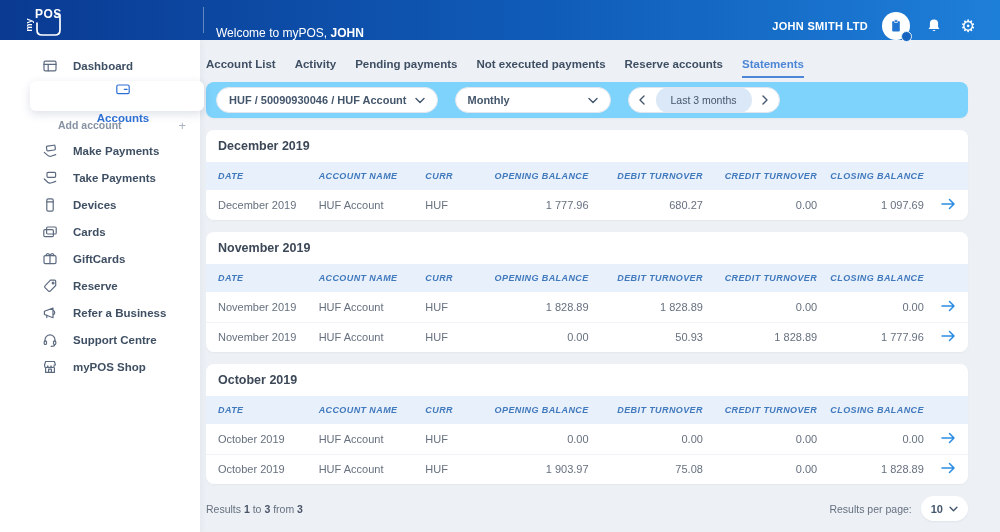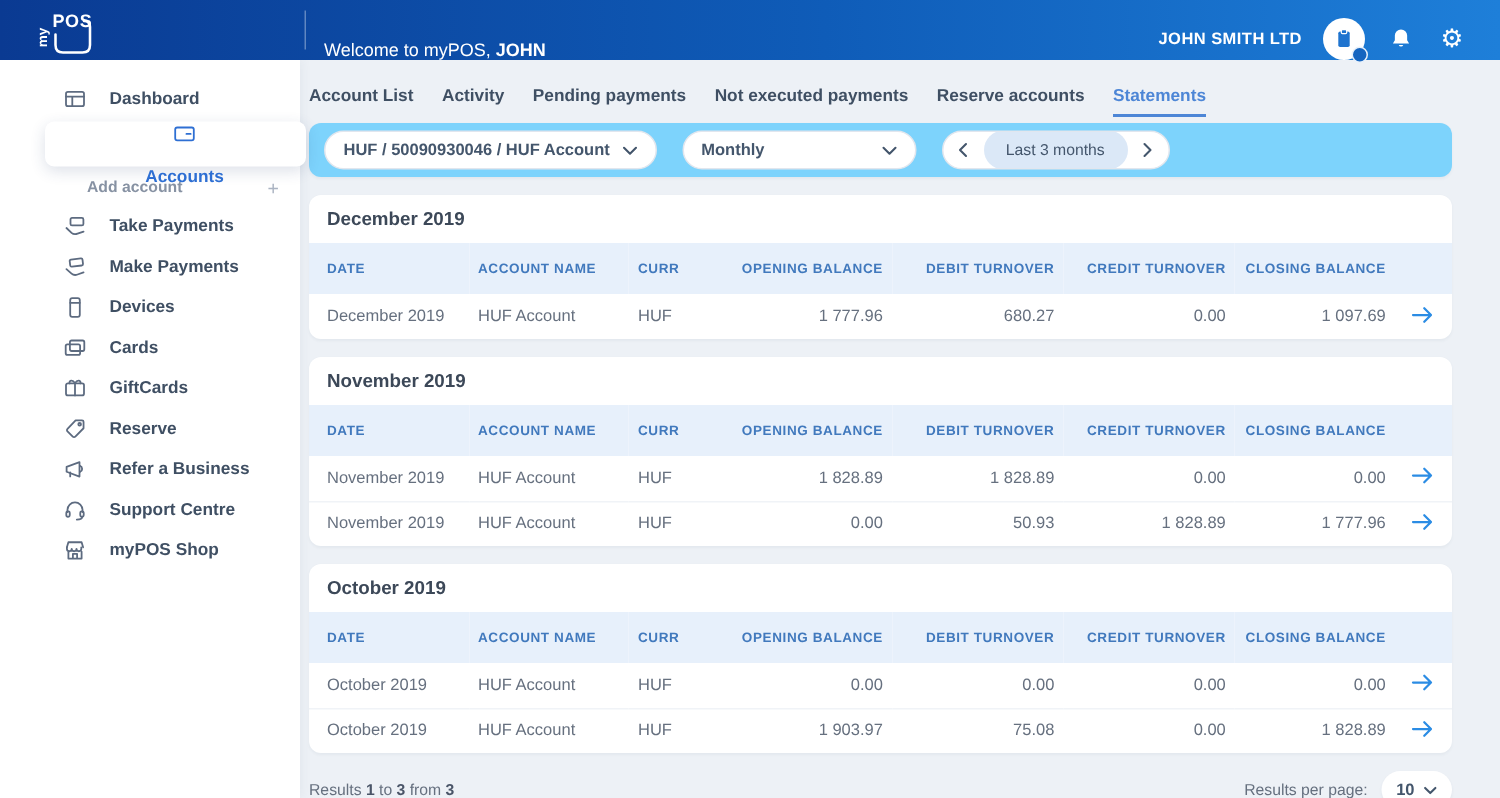--- a/index.html
+++ b/index.html
@@ -54,21 +54,21 @@
   .range-btn { width:27px; height:100%; display:flex; align-items:center; justify-content:center; cursor:pointer; }
   .range-mid { background:#dbe8f7; border-radius:13px; height:26px; min-width:96px; padding:0 14px;
     display:flex; align-items:center; justify-content:center; font-size:10.5px; color:#44566c; font-weight:normal; }
 
   .card { margin:0 32px 12px 6px; background:#fff; border-radius:8px; overflow:hidden;
     box-shadow:0 1px 2px rgba(50,70,100,.05); }
   .card-title { height:32px; display:flex; align-items:center; padding-left:12px;
     font-size:12.5px; font-weight:bold; color:#3c4858; }
   table { width:100%; border-collapse:collapse; table-layout:fixed; }
   thead tr { background:#e7f0fb; height:28px; }
-  th { font-size:9px; color:#4179bd; letter-spacing:.4px; font-weight:bold; text-align:left; padding:12px 6px; }
+  th { font-size:9px; color:#4179bd; letter-spacing:.4px; font-weight:bold; text-align:left; padding:0 6px;font-style:italic; }
   th.num, td.num { text-align:right; }
   tbody tr { height:30px; border-top:1px solid #f0f3f7; }
   tbody tr:first-child { border-top:none; }
   td { font-size:11px; color:#66707f; padding:0 6px; }
   td:first-child, th:first-child { padding-left:12px; }
   td.arrow-cell { text-align:center; }
   .row-arrow { cursor:pointer; display:inline-flex; }
 
   .footer-row { display:flex; align-items:center; justify-content:space-between; margin:10px 32px 0 6px; }
   .results-text { font-size:10.5px; color:#66707f; }
@@ -134,34 +134,34 @@
         </span>
         <span class="slbl">Accounts</span>
       </div>
       <div class="side-sub">
         <span>Add account</span>
         <span class="plus">+</span>
       </div>
       <div class="side-item">
         <span class="sicon">
           <svg width="16" height="16" viewBox="0 0 16 16">
+            <rect x="4.6" y="2.6" width="8.6" height="4.8" rx="1" fill="none" stroke="currentColor" stroke-width="1.2" stroke-linecap="round" stroke-linejoin="round" transform="rotate(-7 9 5)"></rect>
+            <path d="M2.3 9.4l3.4 3c1 .9 2.6 1.1 4 .6l4-1.4" fill="none" stroke="currentColor" stroke-width="1.2" stroke-linecap="round" stroke-linejoin="round"></path>
+          </svg>
+        </span>
+        <span class="slbl">Make Payments</span>
+      </div>
+      <div class="side-item">
+        <span class="sicon">
+          <svg width="16" height="16" viewBox="0 0 16 16">
             <rect x="5" y="2.3" width="8.6" height="5" rx="1" fill="none" stroke="currentColor" stroke-width="1.2" stroke-linecap="round" stroke-linejoin="round"></rect>
             <path d="M2.3 9l3.4 3.2c1 .9 2.6 1.1 4 .6l4-1.4" fill="none" stroke="currentColor" stroke-width="1.2" stroke-linecap="round" stroke-linejoin="round"></path>
           </svg>
         </span>
         <span class="slbl">Take Payments</span>
-      </div>
-      <div class="side-item">
-        <span class="sicon">
-          <svg width="16" height="16" viewBox="0 0 16 16">
-            <rect x="4.6" y="2.6" width="8.6" height="4.8" rx="1" fill="none" stroke="currentColor" stroke-width="1.2" stroke-linecap="round" stroke-linejoin="round" transform="rotate(-7 9 5)"></rect>
-            <path d="M2.3 9.4l3.4 3c1 .9 2.6 1.1 4 .6l4-1.4" fill="none" stroke="currentColor" stroke-width="1.2" stroke-linecap="round" stroke-linejoin="round"></path>
-          </svg>
-        </span>
-        <span class="slbl">Make Payments</span>
       </div>
       <div class="side-item">
         <span class="sicon">
           <svg width="16" height="16" viewBox="0 0 16 16">
             <rect x="4.8" y="1.8" width="6.4" height="12.4" rx="1.4" fill="none" stroke="currentColor" stroke-width="1.2" stroke-linecap="round" stroke-linejoin="round"></rect>
             <path d="M4.8 4.9h6.4" fill="none" stroke="currentColor" stroke-width="1.2" stroke-linecap="round" stroke-linejoin="round"></path>
           </svg>
         </span>
         <span class="slbl">Devices</span>
       </div>

